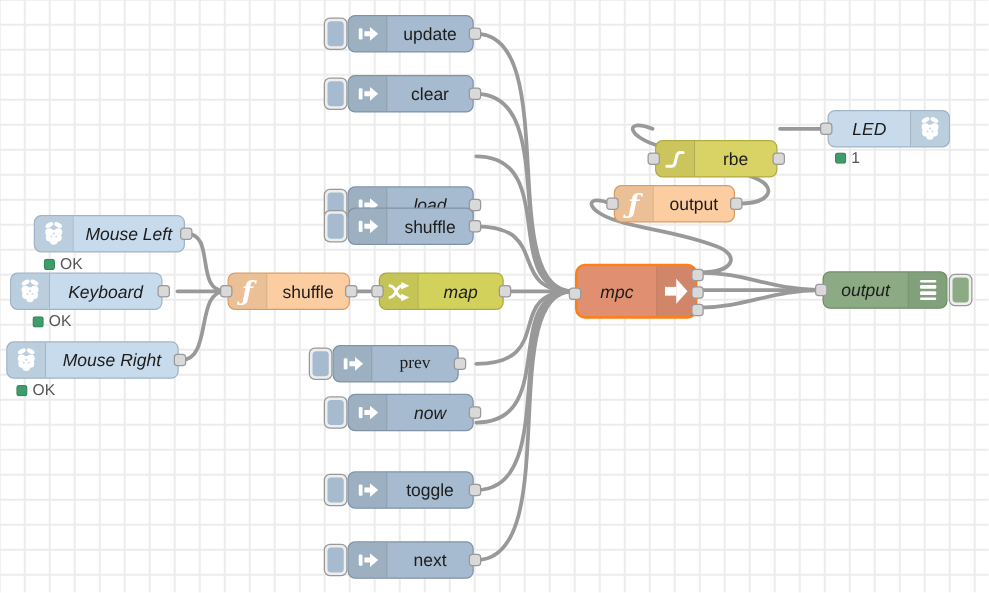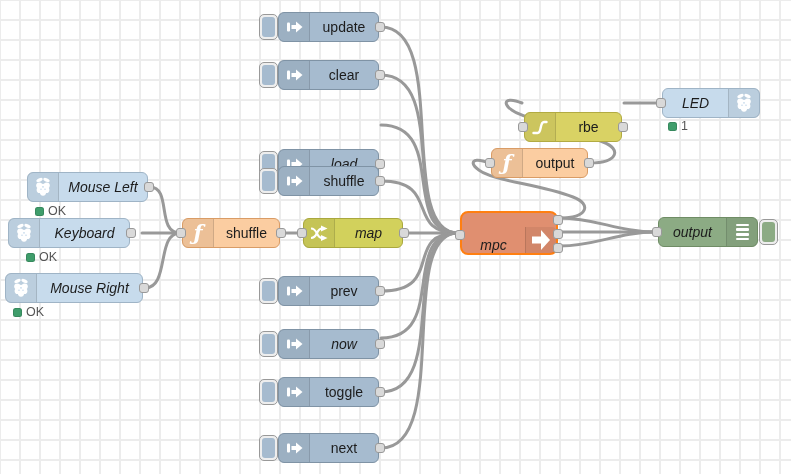--- a/index.html
+++ b/index.html
@@ -230,36 +230,36 @@
       <svg width="18" height="18" viewBox="0 0 18 18" fill="#fff">
           <rect x="2" y="4.5" width="3" height="9" rx="1"></rect>
           <rect x="6.5" y="7" width="5" height="4"></rect>
           <path d="M11 3.5 L17.5 9 L11 14.5 Z"></path>
         </svg>
     </div>
     <div class="lbl">shuffle</div>
     <div class="port p-out"></div>
   </div>
 
-  <div class="node inject" style="left:278px;top:276px;width:101px;">
+  <div class="node inject" style="left:266px;top:276px;width:101px;font-family:Liberation Serif, serif;">
     <div class="nbtn nbtn-left">
         <div class="inner inner-blue"></div>
       </div>
     <div class="icon-sec first">
       <svg width="18" height="18" viewBox="0 0 18 18" fill="#fff">
           <rect x="2" y="4.5" width="3" height="9" rx="1"></rect>
           <rect x="6.5" y="7" width="5" height="4"></rect>
           <path d="M11 3.5 L17.5 9 L11 14.5 Z"></path>
         </svg>
     </div>
     <div class="lbl">prev</div>
     <div class="port p-out"></div>
   </div>
 
-  <div class="node inject it" style="left:278px;top:329px;width:101px;">
+  <div class="node inject it" style="left:278px;top:315px;width:101px;">
     <div class="nbtn nbtn-left">
         <div class="inner inner-blue"></div>
       </div>
     <div class="icon-sec first">
       <svg width="18" height="18" viewBox="0 0 18 18" fill="#fff">
           <rect x="2" y="4.5" width="3" height="9" rx="1"></rect>
           <rect x="6.5" y="7" width="5" height="4"></rect>
           <path d="M11 3.5 L17.5 9 L11 14.5 Z"></path>
         </svg>
     </div>
@@ -290,21 +290,21 @@
       <svg width="18" height="18" viewBox="0 0 18 18" fill="#fff">
           <rect x="2" y="4.5" width="3" height="9" rx="1"></rect>
           <rect x="6.5" y="7" width="5" height="4"></rect>
           <path d="M11 3.5 L17.5 9 L11 14.5 Z"></path>
         </svg>
     </div>
     <div class="lbl">next</div>
     <div class="port p-out"></div>
   </div>
 
-  <div class="node mpcn it" style="left:460px;top:211px;width:98px;align-items:flex-end;">
+  <div class="node mpcn it" style="left:460px;top:211px;width:98px;">
     <div class="lbl">mpc</div>
     <div class="icon-sec last">
       <svg width="22" height="26" viewBox="0 0 22 26" fill="#fff">
           <rect x="2" y="9.5" width="9" height="7"></rect>
           <path d="M11 3 L20 13 L11 23 Z"></path>
         </svg>
     </div>
     <div class="port" style="left:-7px;top:17px;"></div>
     <div class="port" style="right:-7px;top:2px;"></div>
     <div class="port" style="right:-7px;top:16px;"></div>

